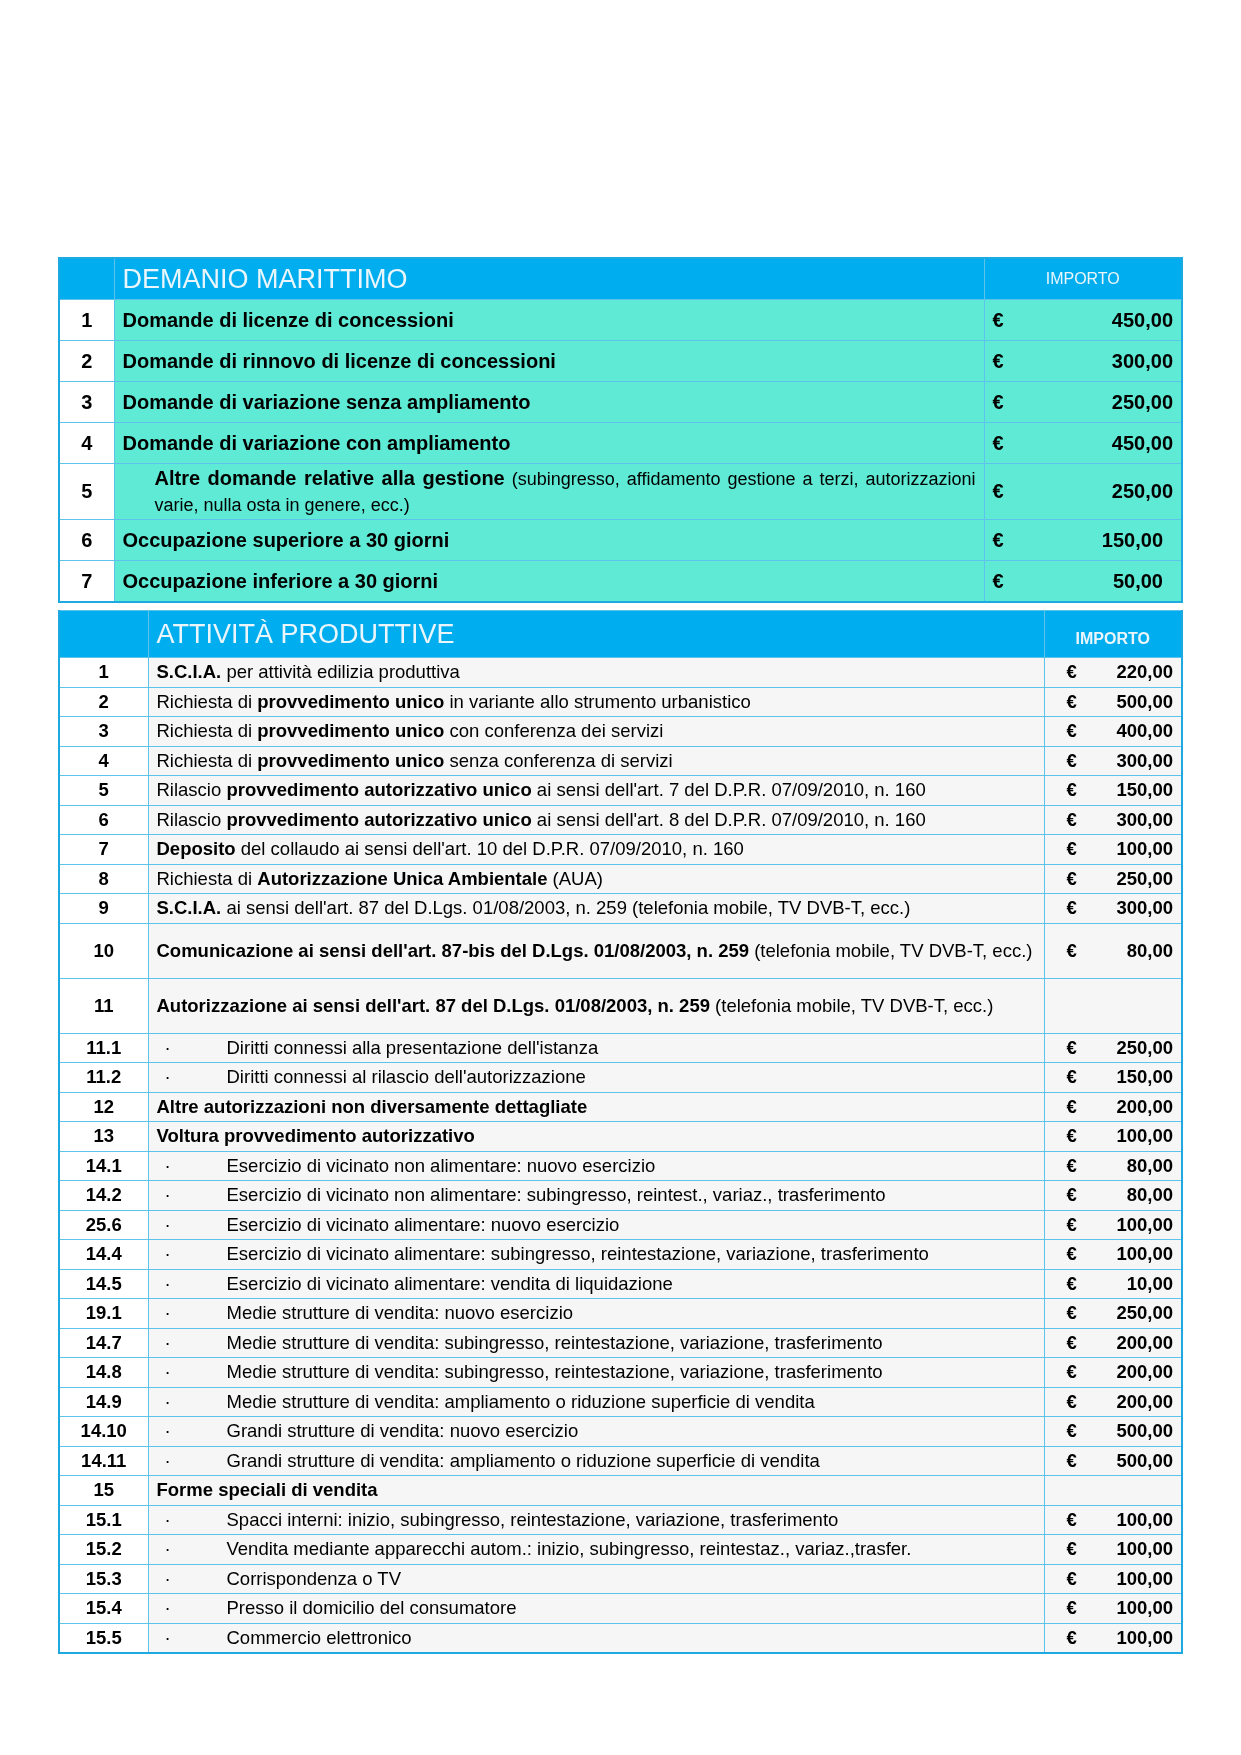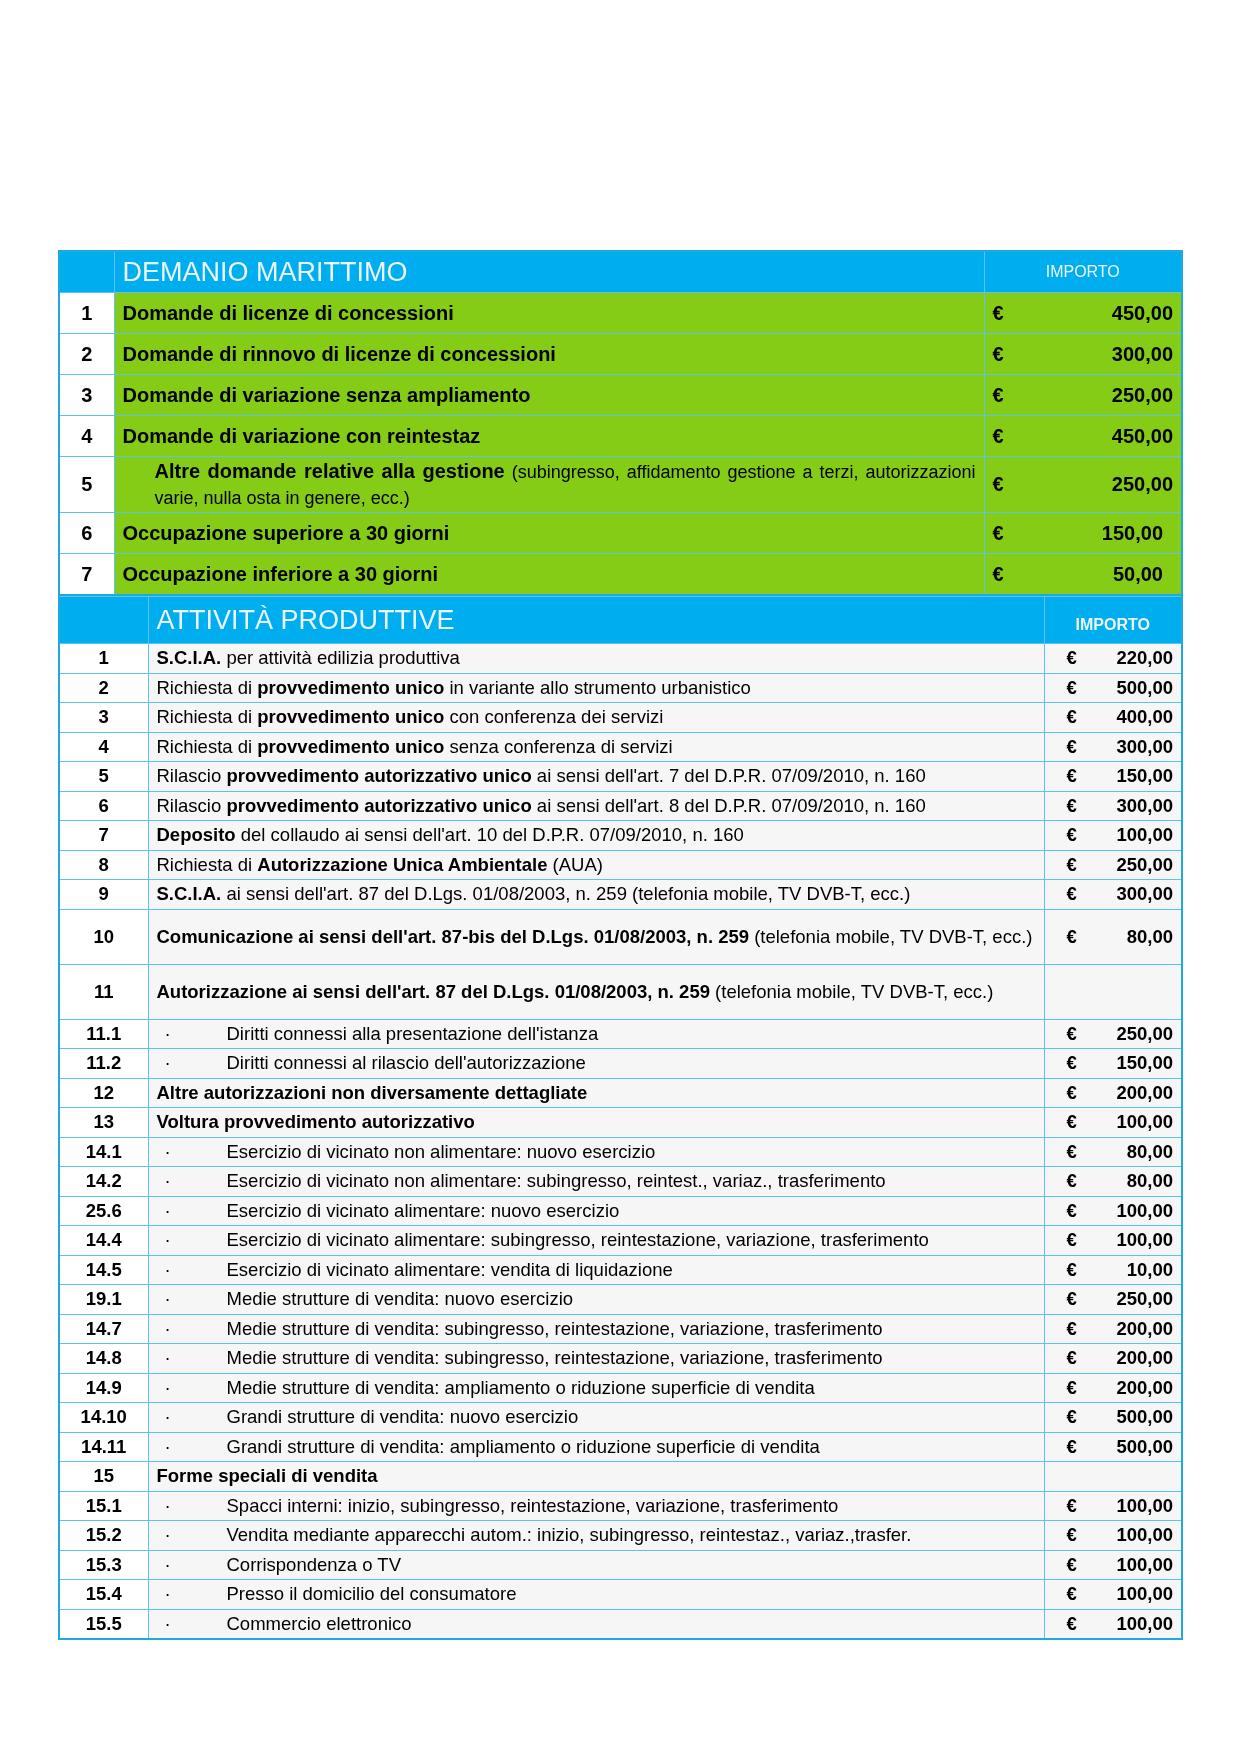--- a/index.html
+++ b/index.html
@@ -1,22 +1,22 @@
 <!DOCTYPE html>
 <html><head>
 <meta charset="utf-8">
 <style>
   html, body { margin: 0; padding: 0; background: #ffffff; }
   body { width: 1241px; height: 1755px; position: relative; font-family: "Liberation Sans", "DejaVu Sans", sans-serif; color: #000; }
   .page { position: absolute; left: 58px; top: 250px; width: 1125px; }
   table { border-collapse: collapse; width: 100%; table-layout: fixed; }
   td { border: 1.5px solid #5ec3ea; padding: 0 8px; vertical-align: middle; }
-  .outer { border: 2px solid #1fa9e1; }
+  .outer { border: 2px solid #1fa9e1; margin-top: 7px; }
   
-  .s1 td { background: #84cc16; font-size: 20px; font-weight: bold; height: 40px; }
+  .s1 td { background: #5eead4; font-size: 20px; font-weight: bold; height: 40px; }
   .s1 tr.head td { background: #00adee; color: #eaf6fb; height: 40px; font-weight: normal; }
   .s1 .num { text-align: center; width: 39px; background: #ffffff; }
   .s1 .title { font-size: 27px; color: #e8f4fa; letter-spacing: 0px; }
   .s1 .imp-head { text-align: center; font-size: 16px; font-weight: bold; color: #e8f4fa; }
   .s1 .euro { width: 182px; }
   .s1 .euro-inner { display: flex; justify-content: space-between; }
   .s1 tr.tall td { height: 55px; }
   .s1 .desc-multi { text-align: justify; line-height: 25px; padding-left: 40px; }
   .s1 .desc-multi .normal { font-weight: normal; font-size: 18px; }
   
@@ -73,21 +73,21 @@
           <td class=""><span>Domande di variazione senza ampliamento</span></td>
           <td class="euro">
             <div class="euro-inner">
               <span>€</span>
               <span>250,00</span>
             </div>
           </td>
         </tr>
         <tr>
           <td class="num">4</td>
-          <td class=""><span>Domande di variazione con reintestaz</span></td>
+          <td class=""><span>Domande di variazione con ampliamento</span></td>
           <td class="euro">
             <div class="euro-inner">
               <span>€</span>
               <span>450,00</span>
             </div>
           </td>
         </tr>
         <tr class="tall">
           <td class="num">5</td>
           <td class="desc-multi"><span>Altre domande relative alla gestione</span><span class="normal"> (subingresso, affidamento gestione a terzi, autorizzazioni varie, nulla osta in genere, ecc.)</span></td>

